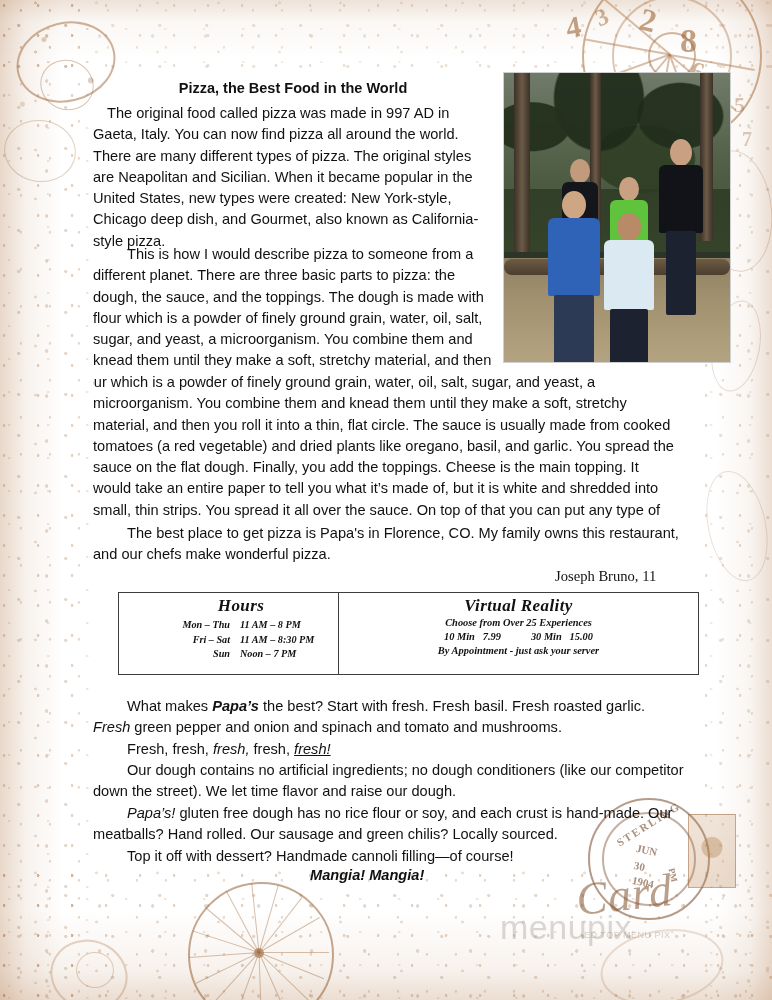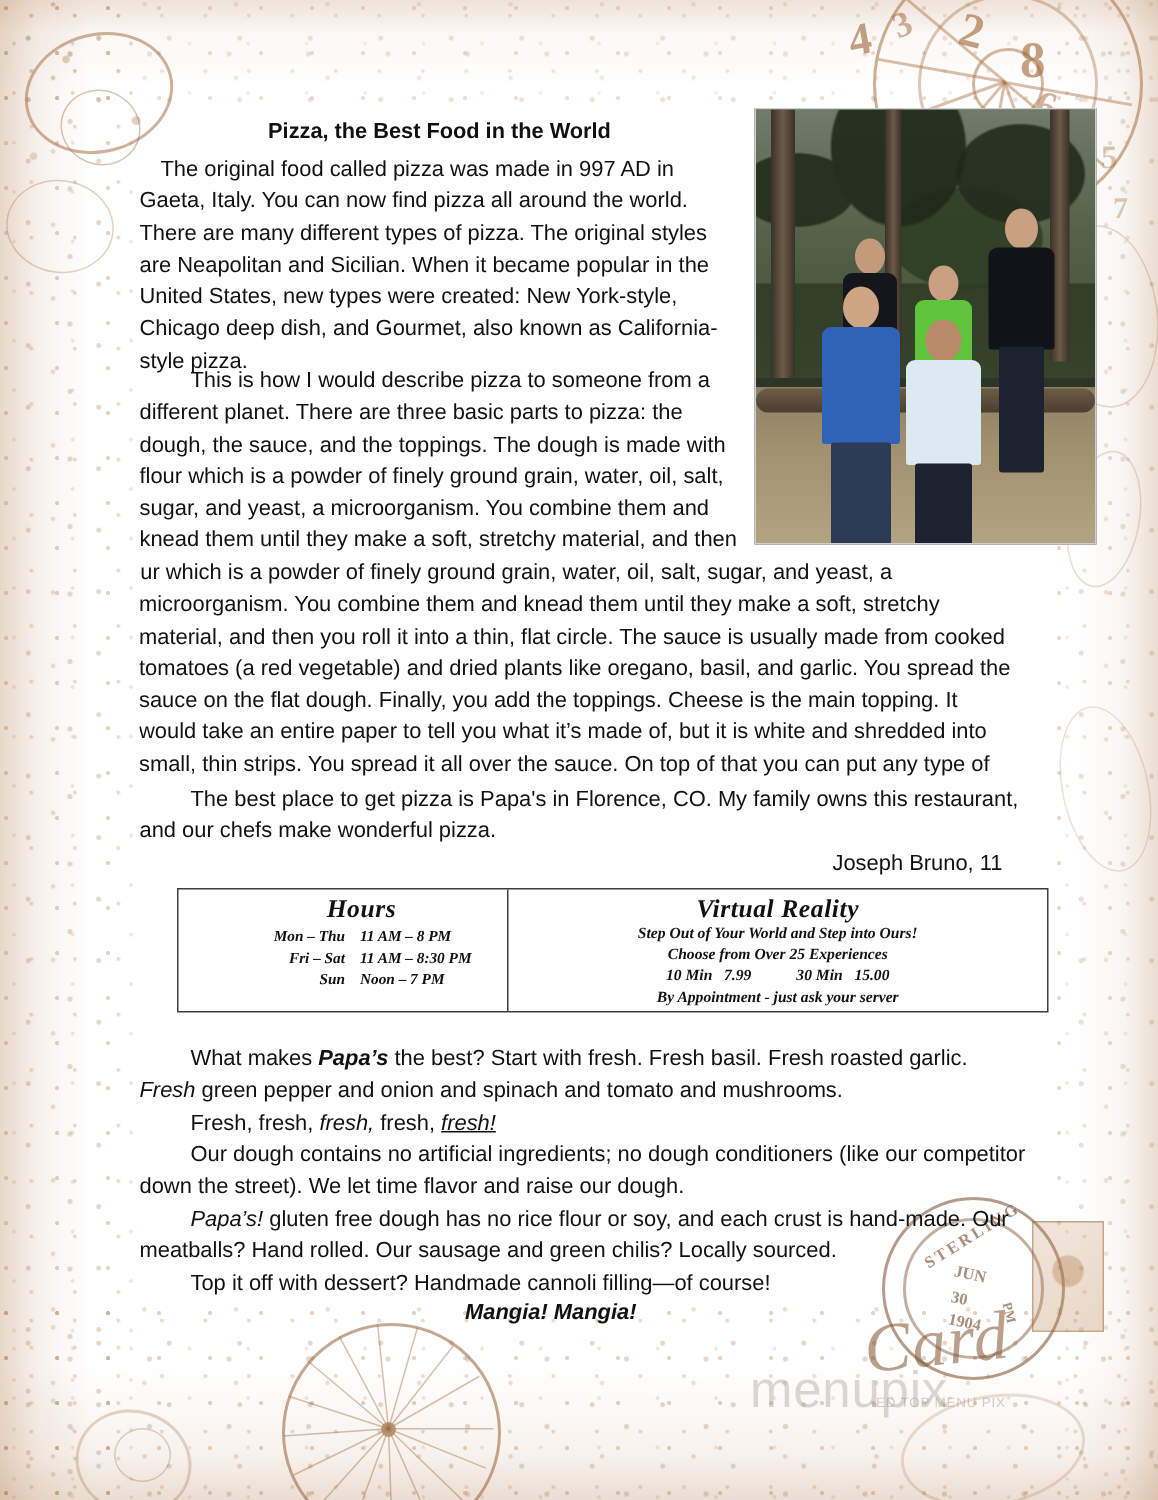--- a/index.html
+++ b/index.html
@@ -180,20 +180,21 @@
     color: #111;
     text-align: left;
   }
   .indent { display:inline-block; width: 34px; }
   .indent-sm { display:inline-block; width: 14px; }
 
   .byline {
     position: absolute;
     font-size: 14.6px;
     color: #111;
+    font-family: Liberation Serif, serif;
   }
 
   
   .info-table {
     position: absolute;
     left: 118px;
     top: 592px;
     width: 554px;
     height: 81px;
     border: 1px solid #3d3d3d;
@@ -412,21 +413,20 @@
           </div>
           <div class="hours-row">
             <span class="hours-day">Sun</span>
             <span class="hours-time">Noon – 7 PM</span>
           </div>
         </div>
       </div>
 
       <div class="info-col col-vr">
         <div class="panel-title">Virtual Reality</div>
-        <div class="vr-line">Step Out of Your World and Step into Ours!</div>
         <div class="vr-line">Choose from Over 25 Experiences</div>
         <div class="vr-line vr-prices">
           <span>
             <span>10 Min</span>
             &nbsp;&nbsp;<span>7.99</span>
           </span>
           <span>
             <span>30 Min</span>
             &nbsp;&nbsp;<span>15.00</span>
           </span>

